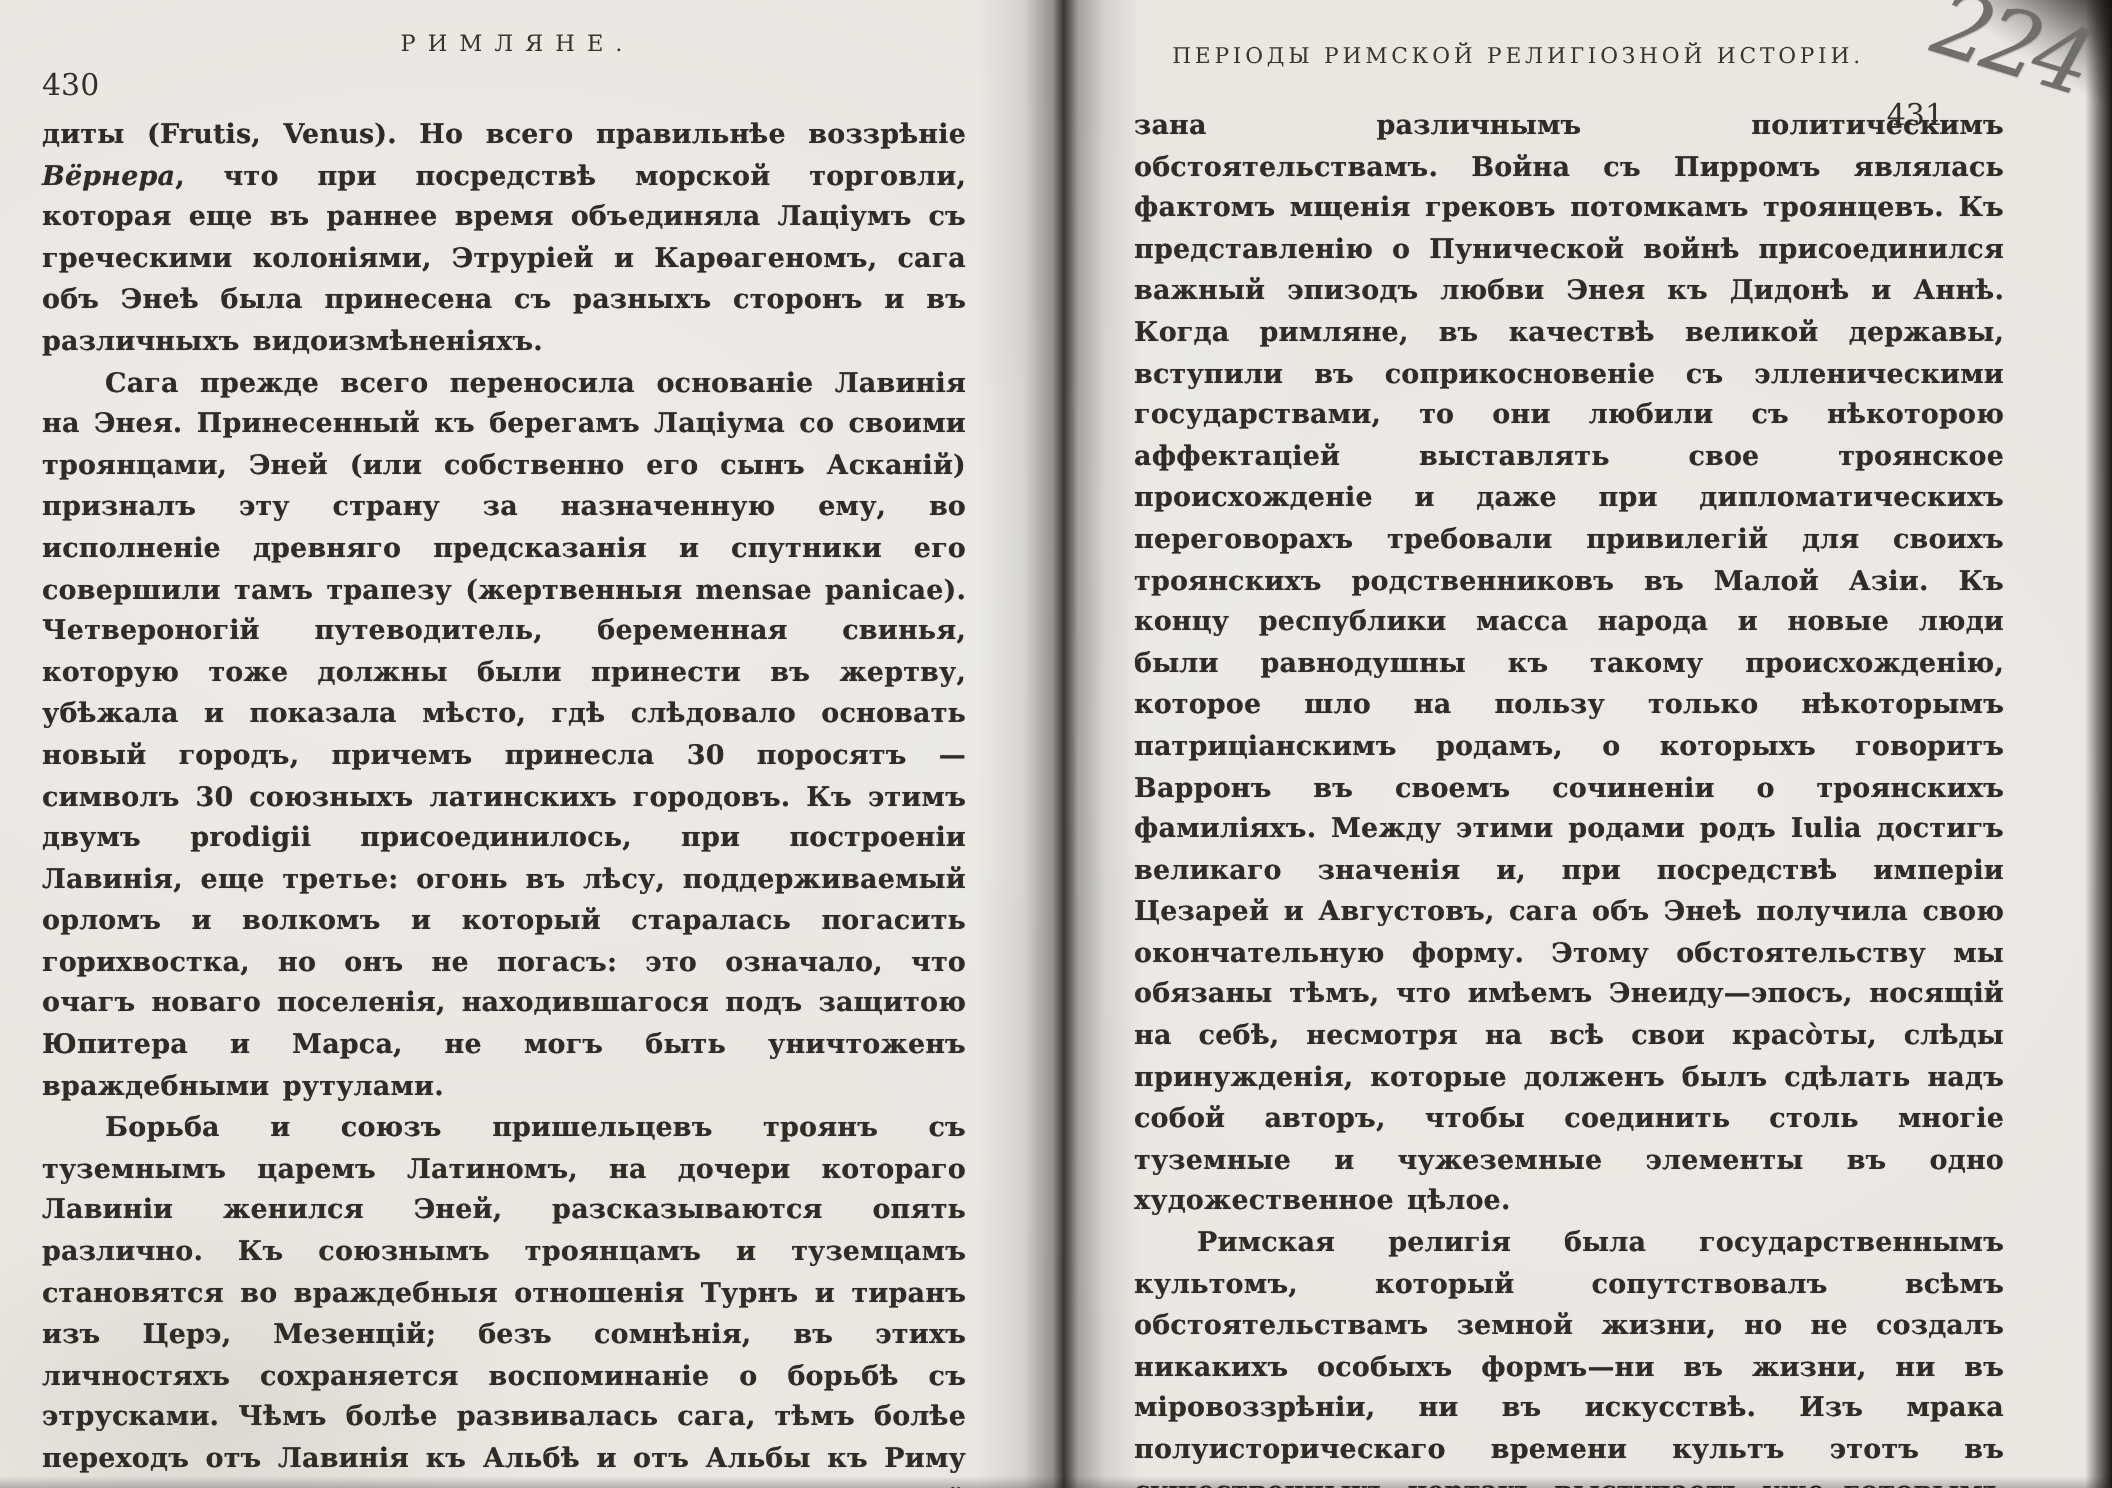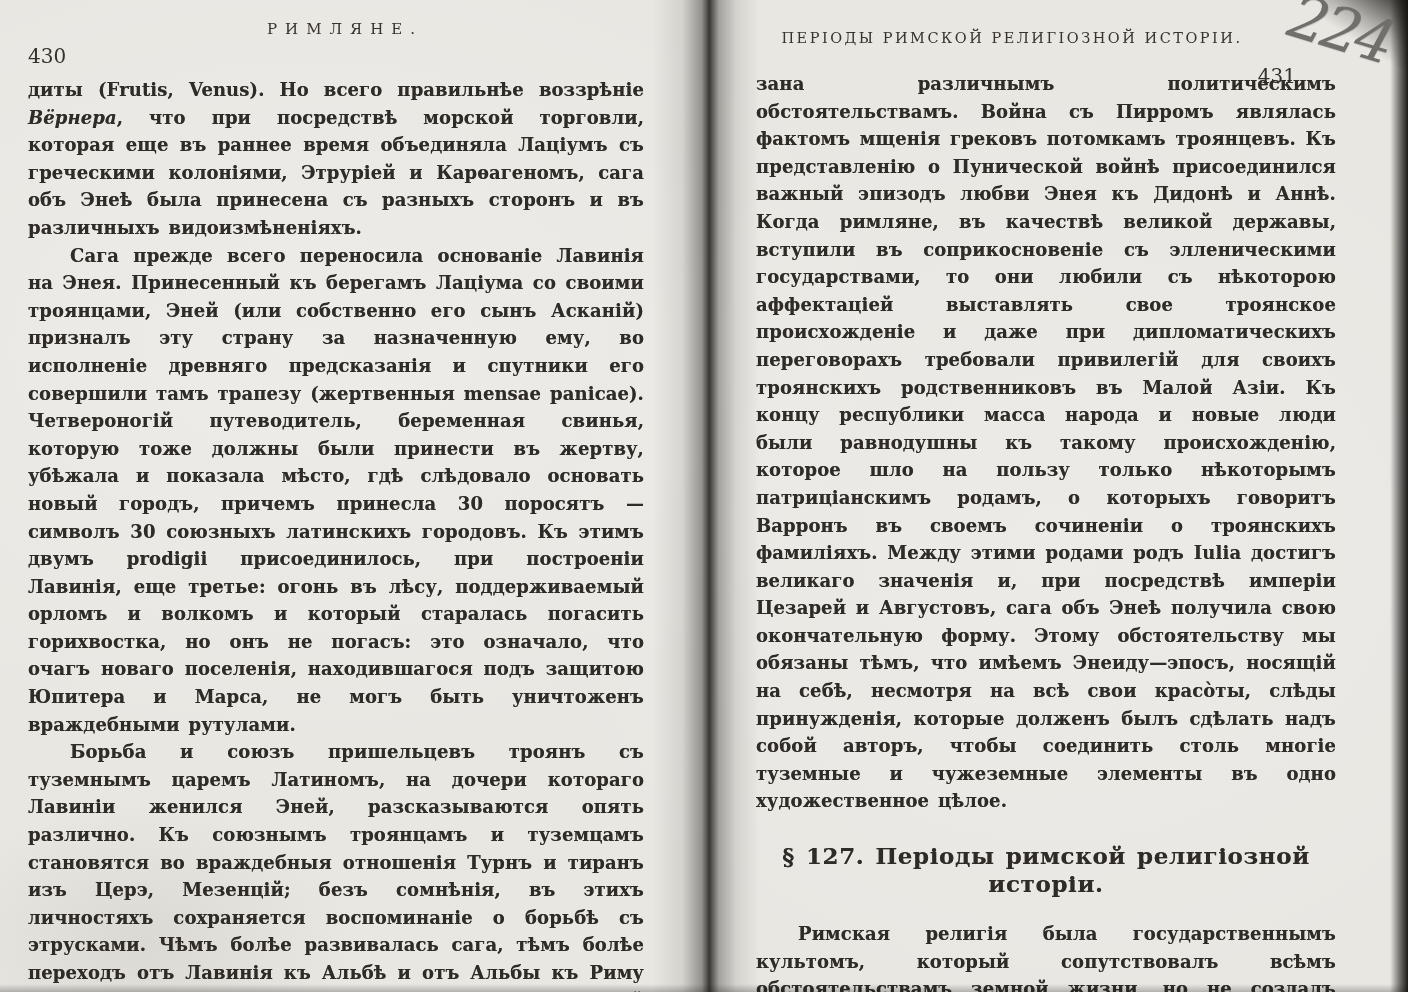--- a/index.html
+++ b/index.html
@@ -123,21 +123,20 @@
       </div>
   </div>
 
   <div class="page page-right">
     <div class="running-head">ПЕРІОДЫ РИМСКОЙ РЕЛИГІОЗНОЙ ИСТОРІИ.</div>
     <div class="page-number">431</div>
     <div class="page-body">
       <div>
           <p class="para"><span>зана различнымъ политическимъ обстоятельствамъ. Война съ Пирромъ являлась фактомъ мщенія грековъ потомкамъ троянцевъ. Къ представленію о Пунической войнѣ присоединился важный эпизодъ любви Энея къ Дидонѣ и Аннѣ. Когда римляне, въ качествѣ великой державы, вступили въ соприкосновеніе съ элленическими государствами, то они любили съ нѣкоторою аффектаціей выставлять свое троянское происхожденіе и даже при дипломатическихъ переговорахъ требовали привилегій для своихъ троянскихъ родственниковъ въ Малой Азіи. Къ концу республики масса народа и новые люди были равнодушны къ такому происхожденію, которое шло на пользу только нѣкоторымъ патриціанскимъ родамъ, о которыхъ говоритъ Варронъ въ своемъ сочиненіи о троянскихъ фамиліяхъ. Между этими родами родъ Iulia достигъ великаго значенія и, при посредствѣ имперіи Цезарей и Августовъ, сага объ Энеѣ получила свою окончательную форму. Этому обстоятельству мы обязаны тѣмъ, что имѣемъ Энеиду—эпосъ, носящій на себѣ, несмотря на всѣ свои красо̀ты, слѣды принужденія, которые долженъ былъ сдѣлать надъ собой авторъ, чтобы соединить столь многіе туземные и чужеземные элементы въ одно художественное цѣлое.</span></p>
         </div>
-      <div class="section-heading">§ 127. Періоды римской религіозной исторіи.</div>
       <div>
           <p class="para indent"><span>Римская религія была государственнымъ культомъ, который сопутствовалъ всѣмъ обстоятельствамъ земной жизни, но не создалъ никакихъ особыхъ формъ—ни въ жизни, ни въ міровоззрѣніи, ни въ искусствѣ. Изъ мрака полуисторическаго времени культъ этотъ въ существенныхъ чертахъ выступаетъ уже готовымъ и болѣе чѣмъ въ продолженіе тысячелѣтія одни и тѣ же жреческія коллегіи завѣдывали одними и тѣми же sacra, и это продолжалось до того времени, пока къ концу 4-го столѣтія христіанской эры эдиктъ Ѳедосія не положилъ конецъ этимъ языческимъ учрежденіямъ. Такимъ образомъ о развитіи римской религіи не можетъ быть собственно и рѣчи, — она сама не измѣнялась, а только извнѣ привходили въ нее чуждые элементы. Иноземные культы присоединялись къ туземнымъ и либо поглощались и воспринимались національною жизнью, либо ихъ терпѣли и имъ покровительствовали, въ качествѣ чуждыхъ. То, чего не давала римлянину собственная его религія, на что она не обращала вниманія, то онъ заимствовалъ у покоренныхъ народовъ; такъ, нормы для мышленія и жизни получилъ онъ отъ грековъ, религіозное одушевленіе и вѣру онъ нашелъ въ культѣ восточныхъ боговъ. Все это лишь съ трудомъ уживалось вмѣстѣ съ остававшеюся неприкосновенной, несмотря на такія заимствованія, и прочно сохранявшеюся государственной религіей. Такимъ образомъ развитіе римской религіи подраздѣляется соразмѣрно</span></p>
         </div>
     </div>
   </div>
 
   <div class="gutter-shadow"></div>
   <div class="edge-right-shadow"></div>
   <div class="corner-shadow"></div>
   <div class="edge-bottom-shadow"></div>

